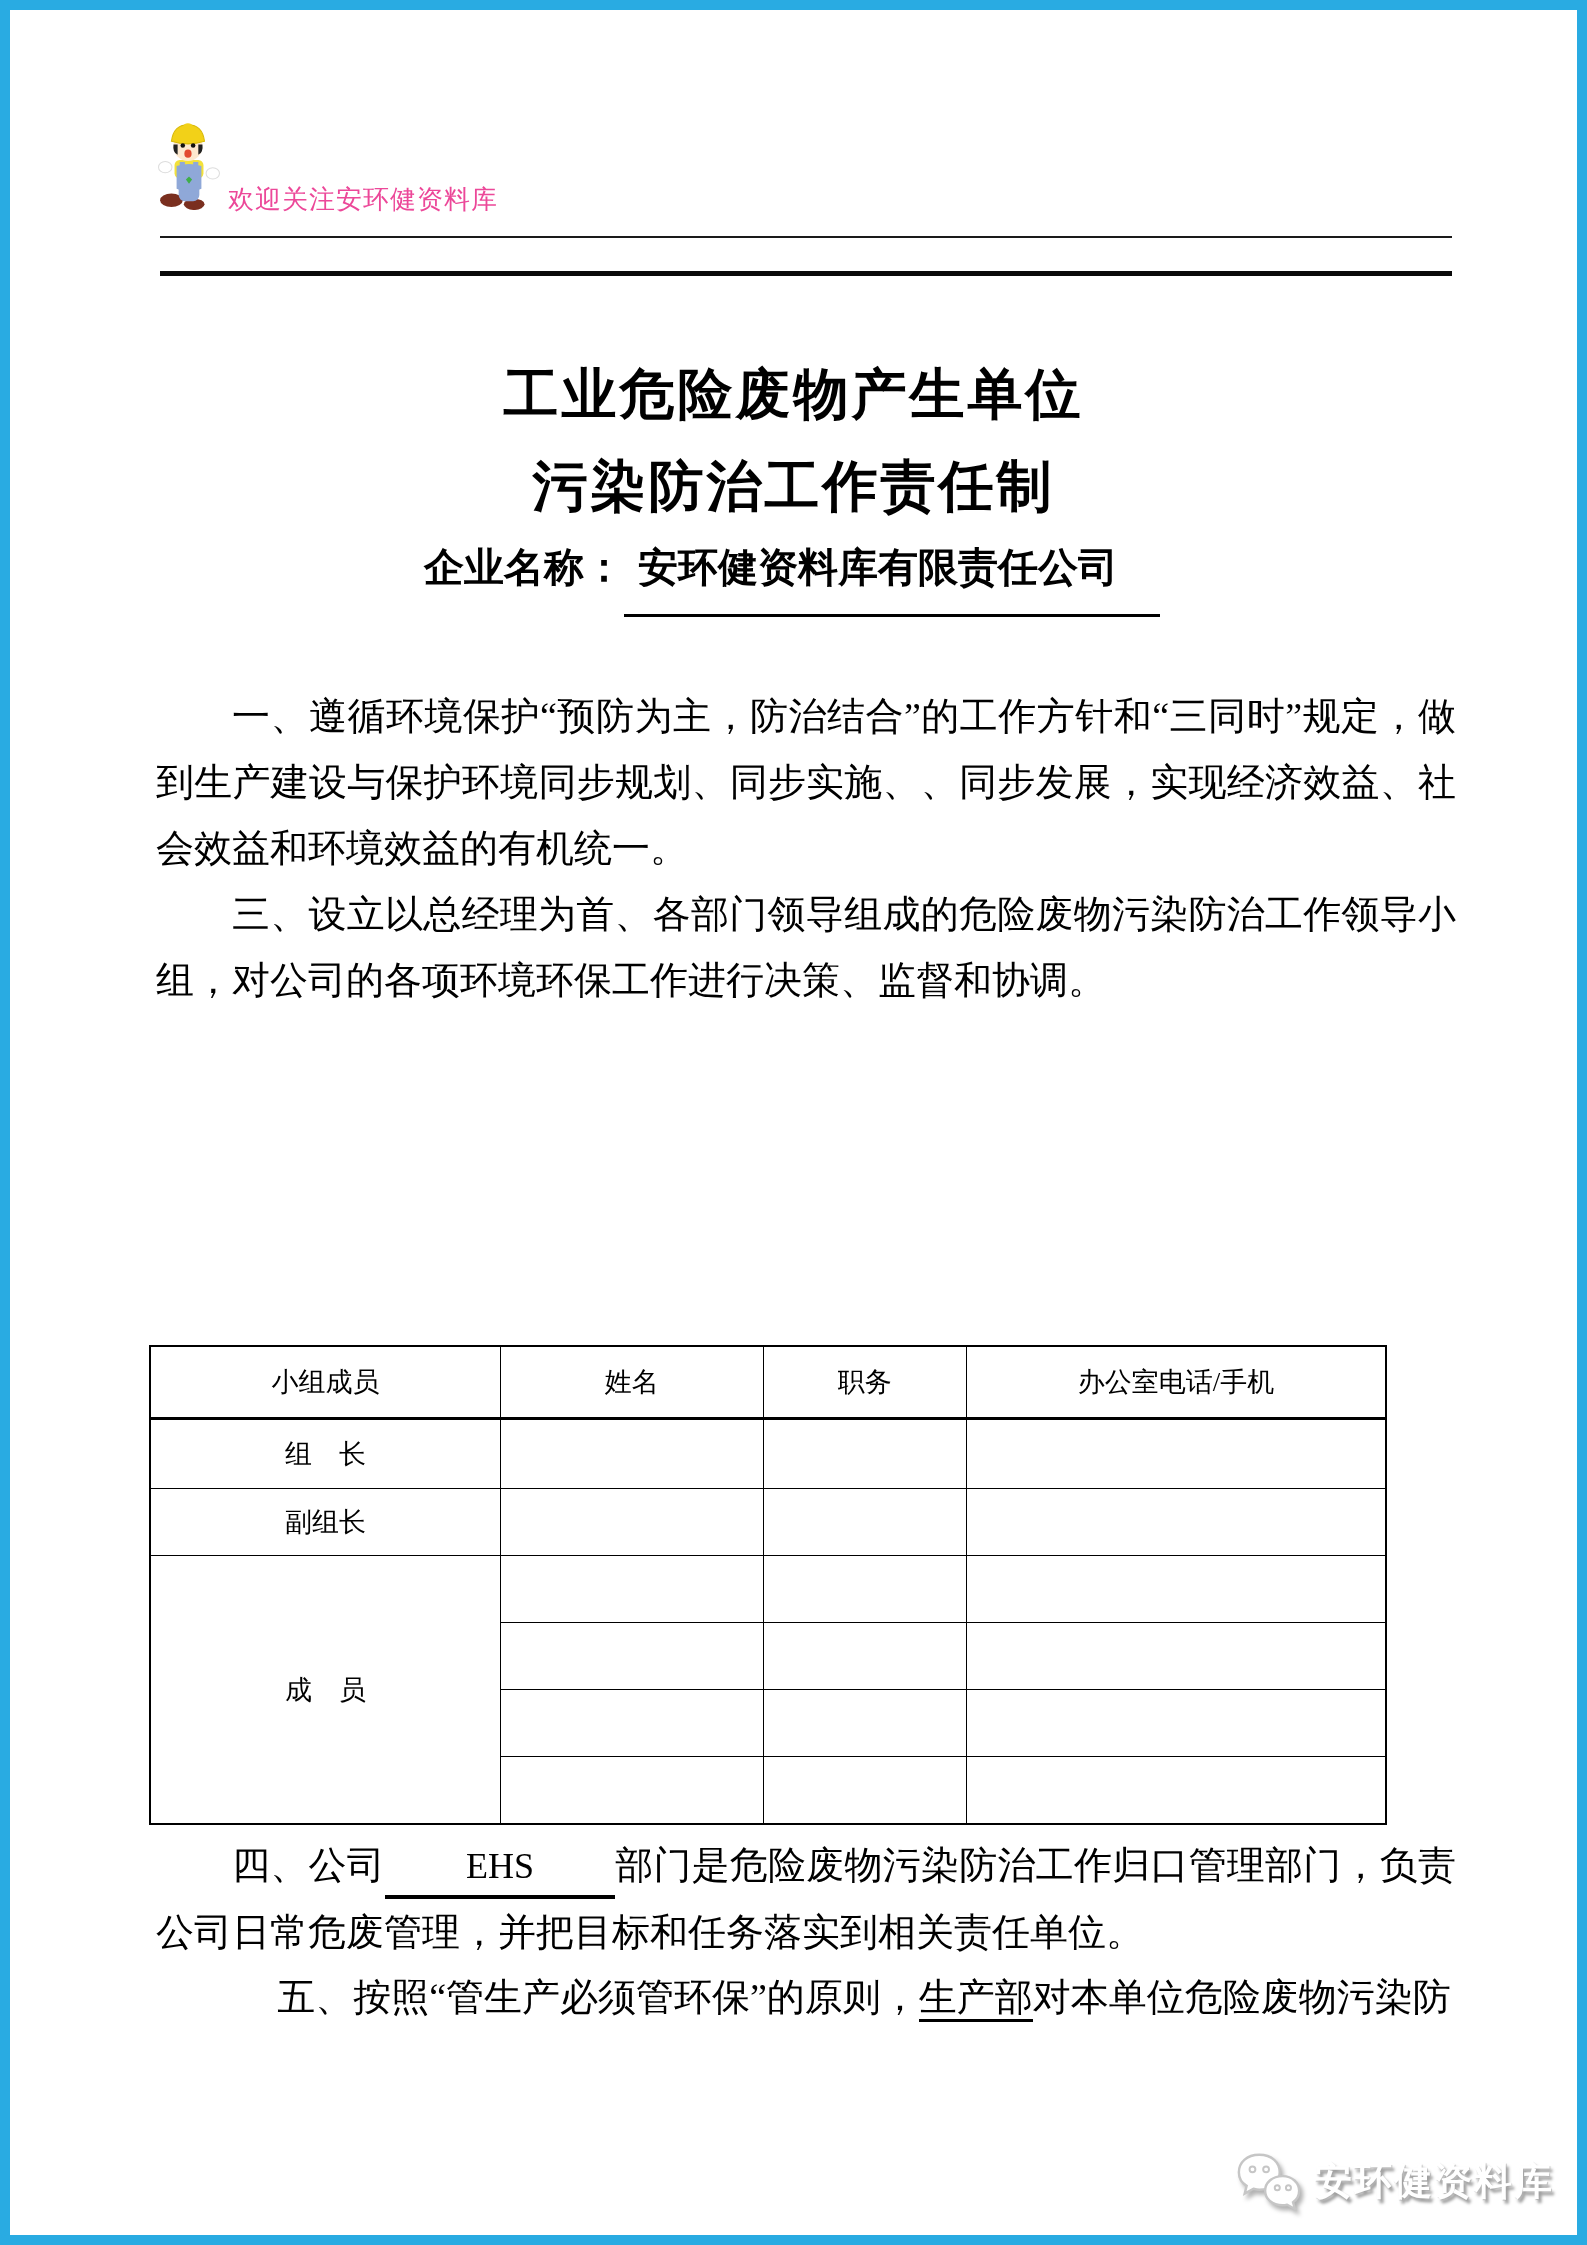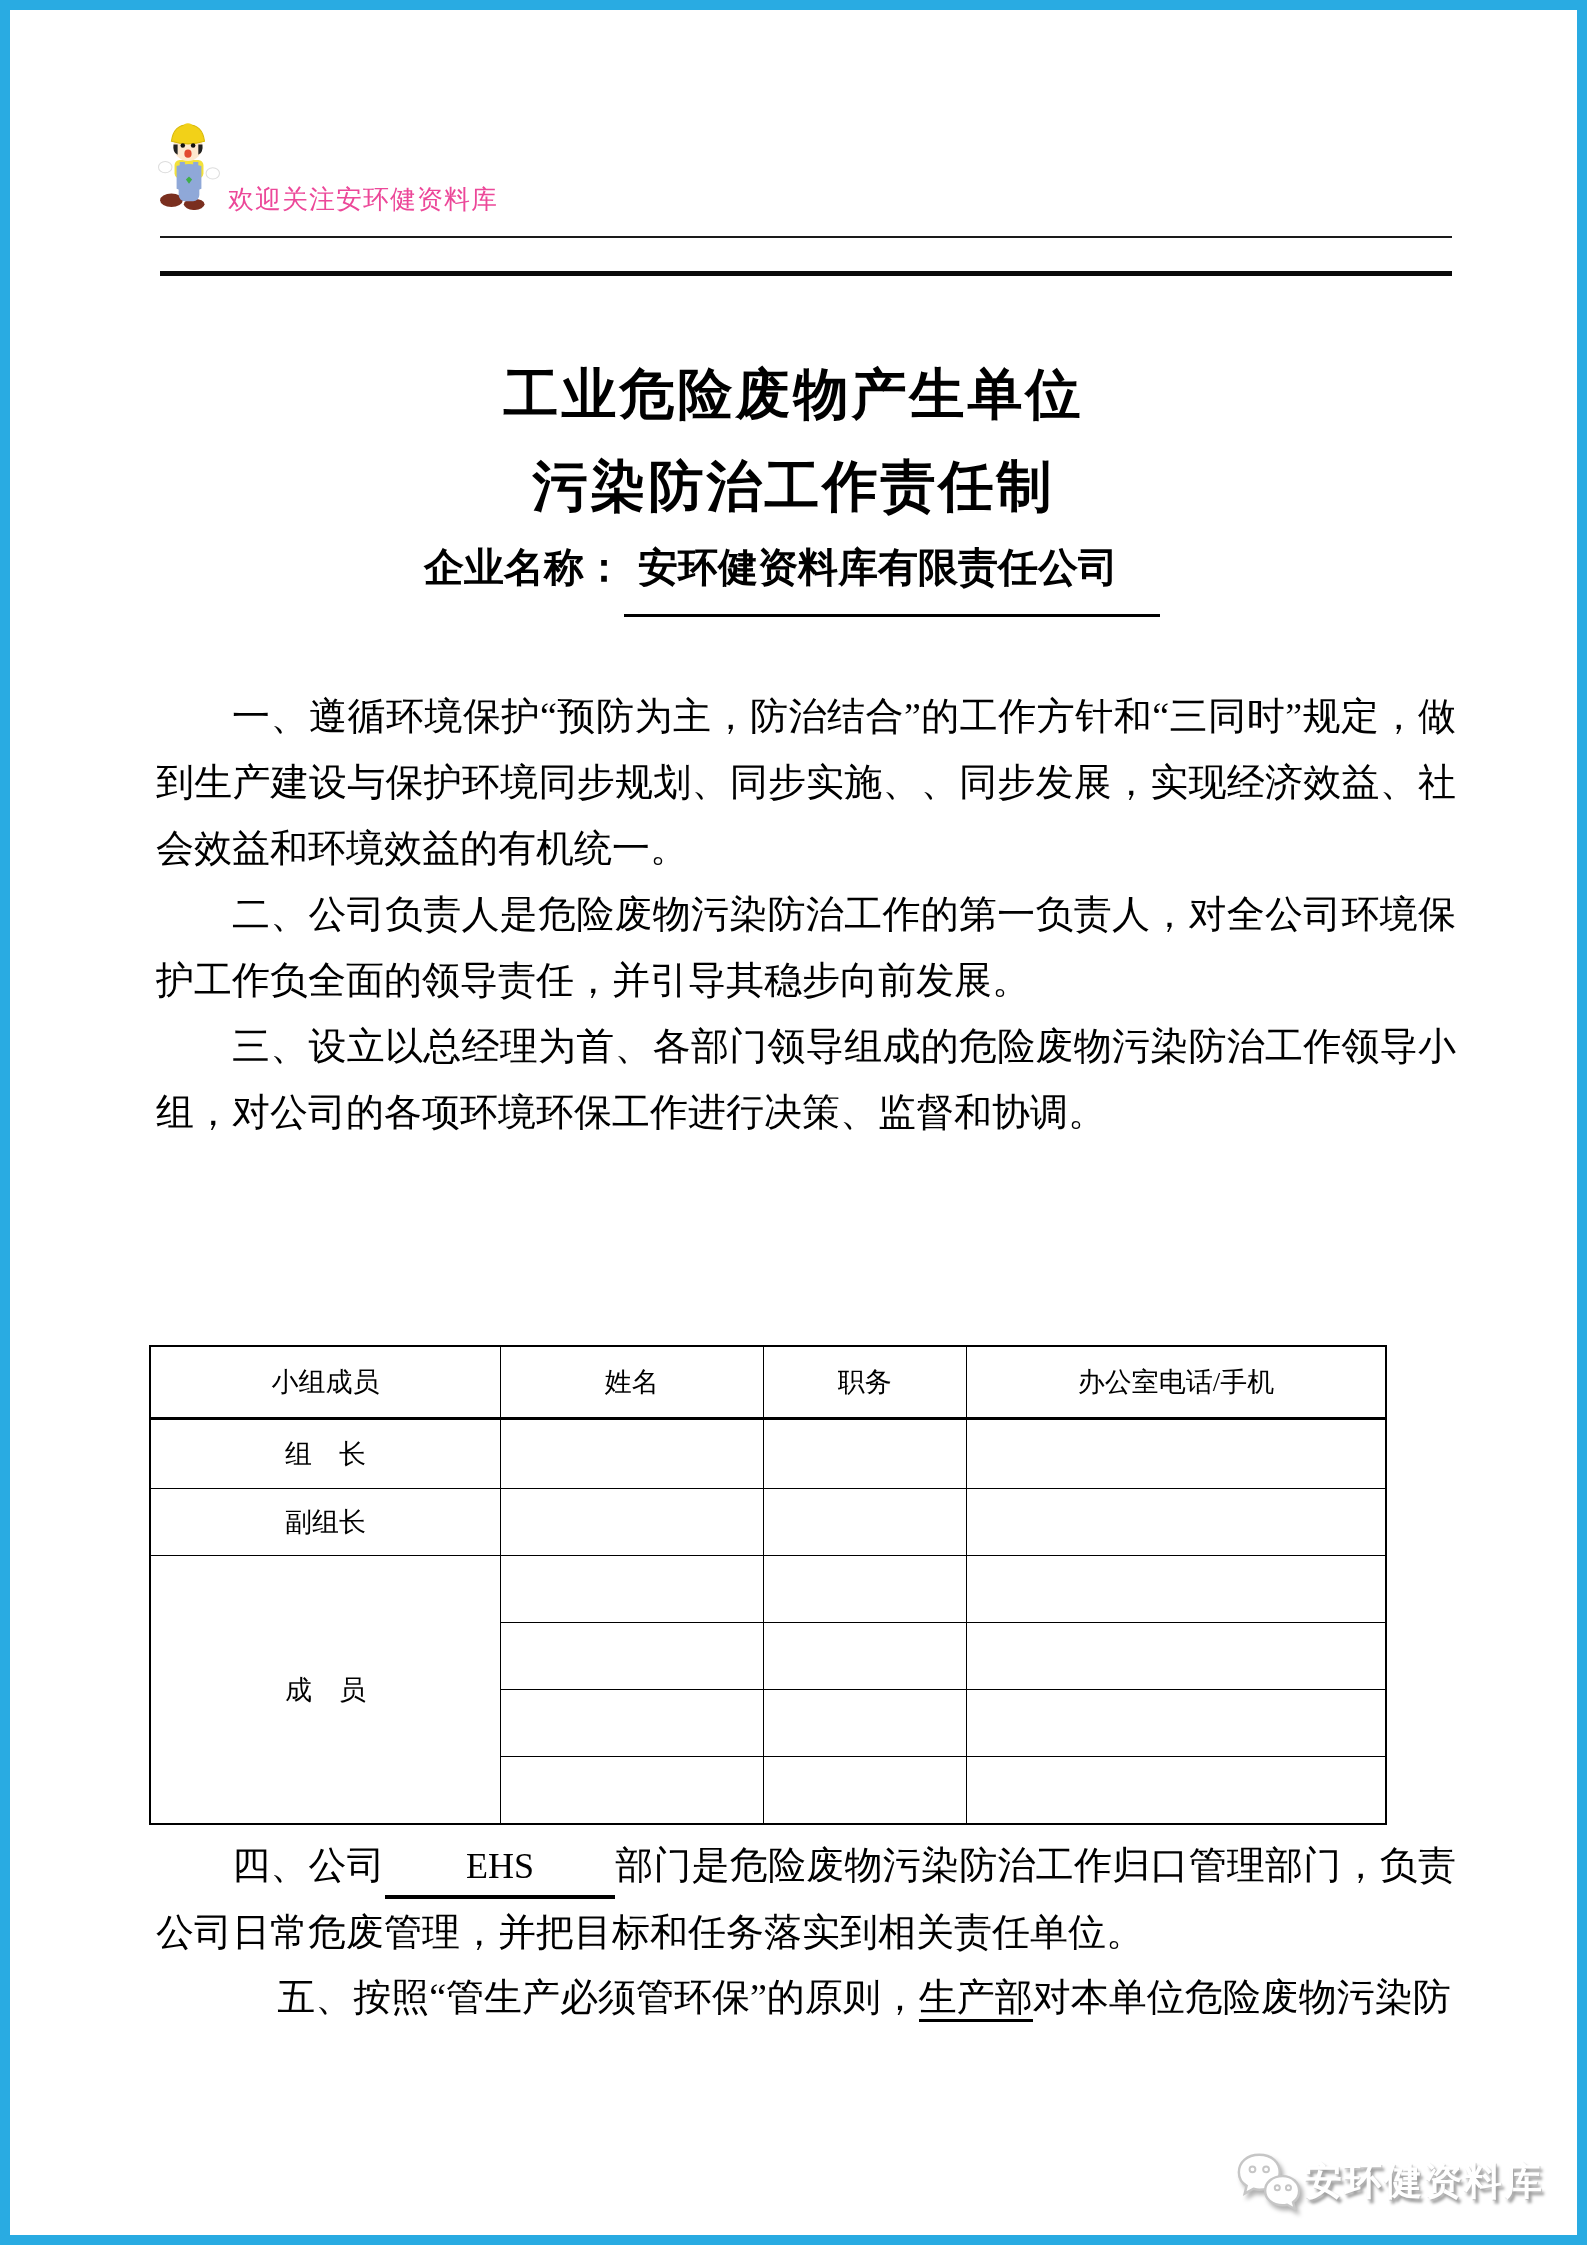--- a/index.html
+++ b/index.html
@@ -71,21 +71,21 @@
     border:1.5px solid #000;
     text-align:center; vertical-align:middle;
     padding:0;
   }
   table.grp tr.hdr td { border-bottom:3px solid #000; height:70px; }
   tr.r-leader td { height:68px; }
   tr.r-deputy td { height:66px; }
   tr.r-member td { height:66px; }
 
   
-  .footer { left:1224px; top:2138px; display:flex; align-items:center; }
+  .footer { left:1224px; top:2138px; display:flex; align-items:center; gap:10px; }
   .wechat-svg { width:70px; height:66px; filter:drop-shadow(3px 4px 2px #b2b2b2); }
   .brand-text {
     font-family:"Liberation Sans", sans-serif;
     font-weight:700; font-size:38px; letter-spacing:2px;
     color:#ffffff;
     text-shadow:3px 4px 3px #9e9e9e, 1px 1px 1px #c6c6c6;
     white-space:nowrap;
   }
 </style>
 </head>
@@ -120,21 +120,20 @@
 
   <div class="abs doc-title title1">工业危险废物产生单位</div>
   <div class="abs doc-title title2">污染防治工作责任制</div>
 
   <div class="abs company-line">
     <span>企业名称：</span><span class="company-name">安环健资料库有限责任公司</span>
   </div>
 
   <div class="abs bodytext body-main">
     <p>一、遵循环境保护“预防为主，防治结合”的工作方针和“三同时”规定，做到生产建设与保护环境同步规划、同步实施、、同步发展，实现经济效益、社会效益和环境效益的有机统一。</p>
-    <p>二、公司负责人是危险废物污染防治工作的第一负责人，对全公司环境保护工作负全面的领导责任，并引导其稳步向前发展。</p>
     <p>三、设立以总经理为首、各部门领导组成的危险废物污染防治工作领导小组，对公司的各项环境环保工作进行决策、监督和协调。</p>
   </div>
 
   <table class="grp">
     <colgroup>
       <col style="width:351px">
         <col style="width:263px">
         <col style="width:204px">
         <col style="width:420px">
     </colgroup>

